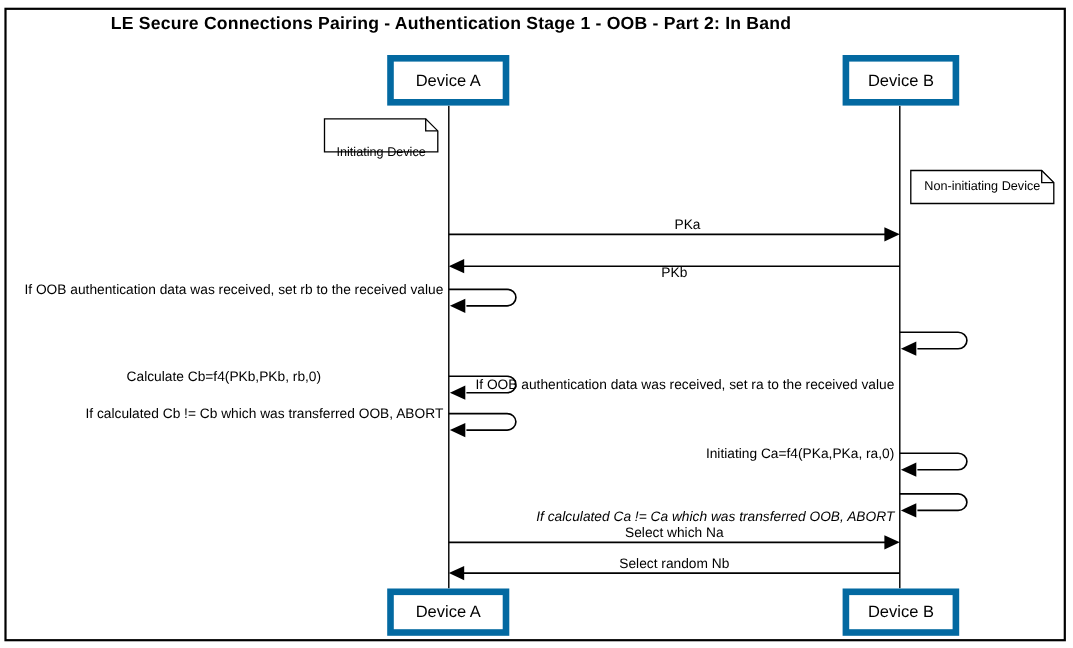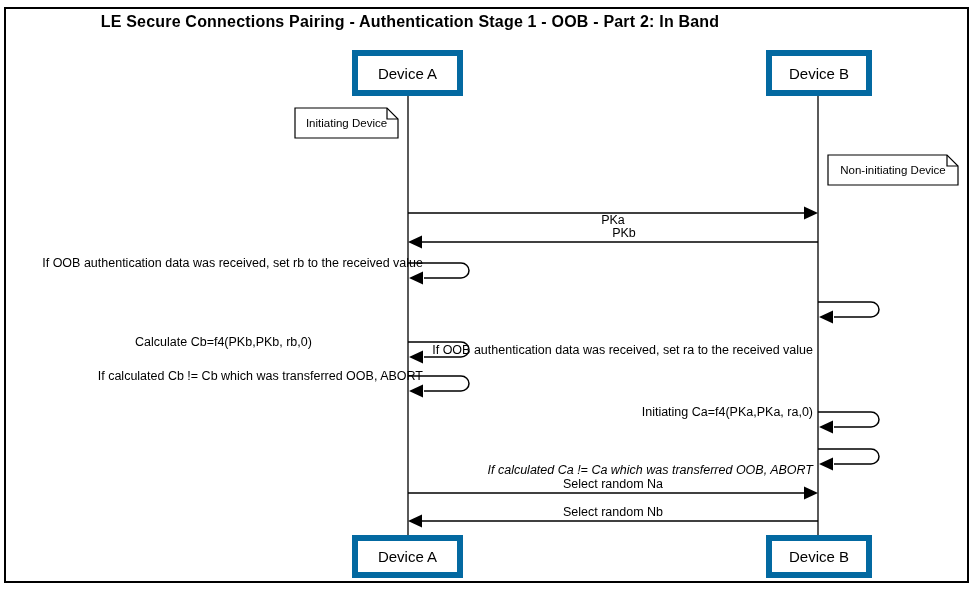--- a/index.html
+++ b/index.html
@@ -24,35 +24,35 @@
     font-size:15px; box-sizing:border-box;
   }
   .a-top    { left:352px; top:50px;  width:111px; height:46px; }
   .b-top    { left:766px; top:50px;  width:106px; height:46px; }
   .a-bottom { left:352px; top:535px; width:111px; height:43px; }
   .b-bottom { left:766px; top:535px; width:106px; height:43px; }
   .note-text {
     position:absolute; display:flex; align-items:center; justify-content:center;
     font-size:11.5px; white-space:nowrap;
   }
-  .note-a-text { left:295px; top:108px; width:103px; height:30px; }
+  .note-a-text { left:295px; top:124px; width:103px; height:30px; }
   .note-b-text { left:828px; top:155px; width:130px; height:30px; }
   .msg-label {
     position:absolute; left:408px; width:410px; text-align:center;
     font-size:12.5px; line-height:16px; white-space:nowrap;
   }
-  .msg-pka { top:212px; }
-  .msg-pkb { top:225px;padding-left:11px; }
+  .msg-pka { top:196px;padding-left:12px; }
+  .msg-pkb { top:240px; }
   .msg-na  { top:476px; }
   .msg-nb  { top:504px; }
   .self-label {
     position:absolute; text-align:right; font-size:12.5px; line-height:16px;
     white-space:nowrap;
   }
-  .self-a { left:4px; width:399px;margin-left:20px; }
+  .self-a { left:4px; width:399px; }
   .self-b { left:4px; width:809px; }
   .self-set-rb   { top:255px; }
   .self-set-ra   { top:294px;margin-top:48px; }
   .self-calc-cb  { top:334px;text-align:center; }
   .self-abort-cb { top:368px; }
   .self-calc-ca  { top:404px; }
   .self-abort-ca { top:462px;font-style:italic; }
 </style>
 </head>
 <body>
@@ -139,21 +139,21 @@
   </div>
   <div class="actor-box b-bottom">
     <span>Device B</span>
   </div>
 
   <div class="note-text note-a-text">Initiating Device</div>
   <div class="note-text note-b-text">Non-initiating Device</div>
 
   <div class="msg-label msg-pka">PKa</div>
   <div class="msg-label msg-pkb">PKb</div>
-  <div class="msg-label msg-na">Select random Na</div>
+  <div class="msg-label msg-na">Select which Na</div>
   <div class="msg-label msg-nb">Select random Nb</div>
 
   <div class="self-label self-a self-set-rb">If OOB authentication data was received, set rb to the received value</div>
   <div class="self-label self-b self-set-ra">If OOB authentication data was received, set ra to the received value</div>
   <div class="self-label self-a self-calc-cb">Calculate Cb=f4(PKb,PKb, rb,0)</div>
   <div class="self-label self-a self-abort-cb">If calculated Cb != Cb which was transferred OOB, ABORT</div>
   <div class="self-label self-b self-calc-ca">Initiating Ca=f4(PKa,PKa, ra,0)</div>
   <div class="self-label self-b self-abort-ca">If calculated Ca != Ca which was transferred OOB, ABORT</div>
 
 </div>

